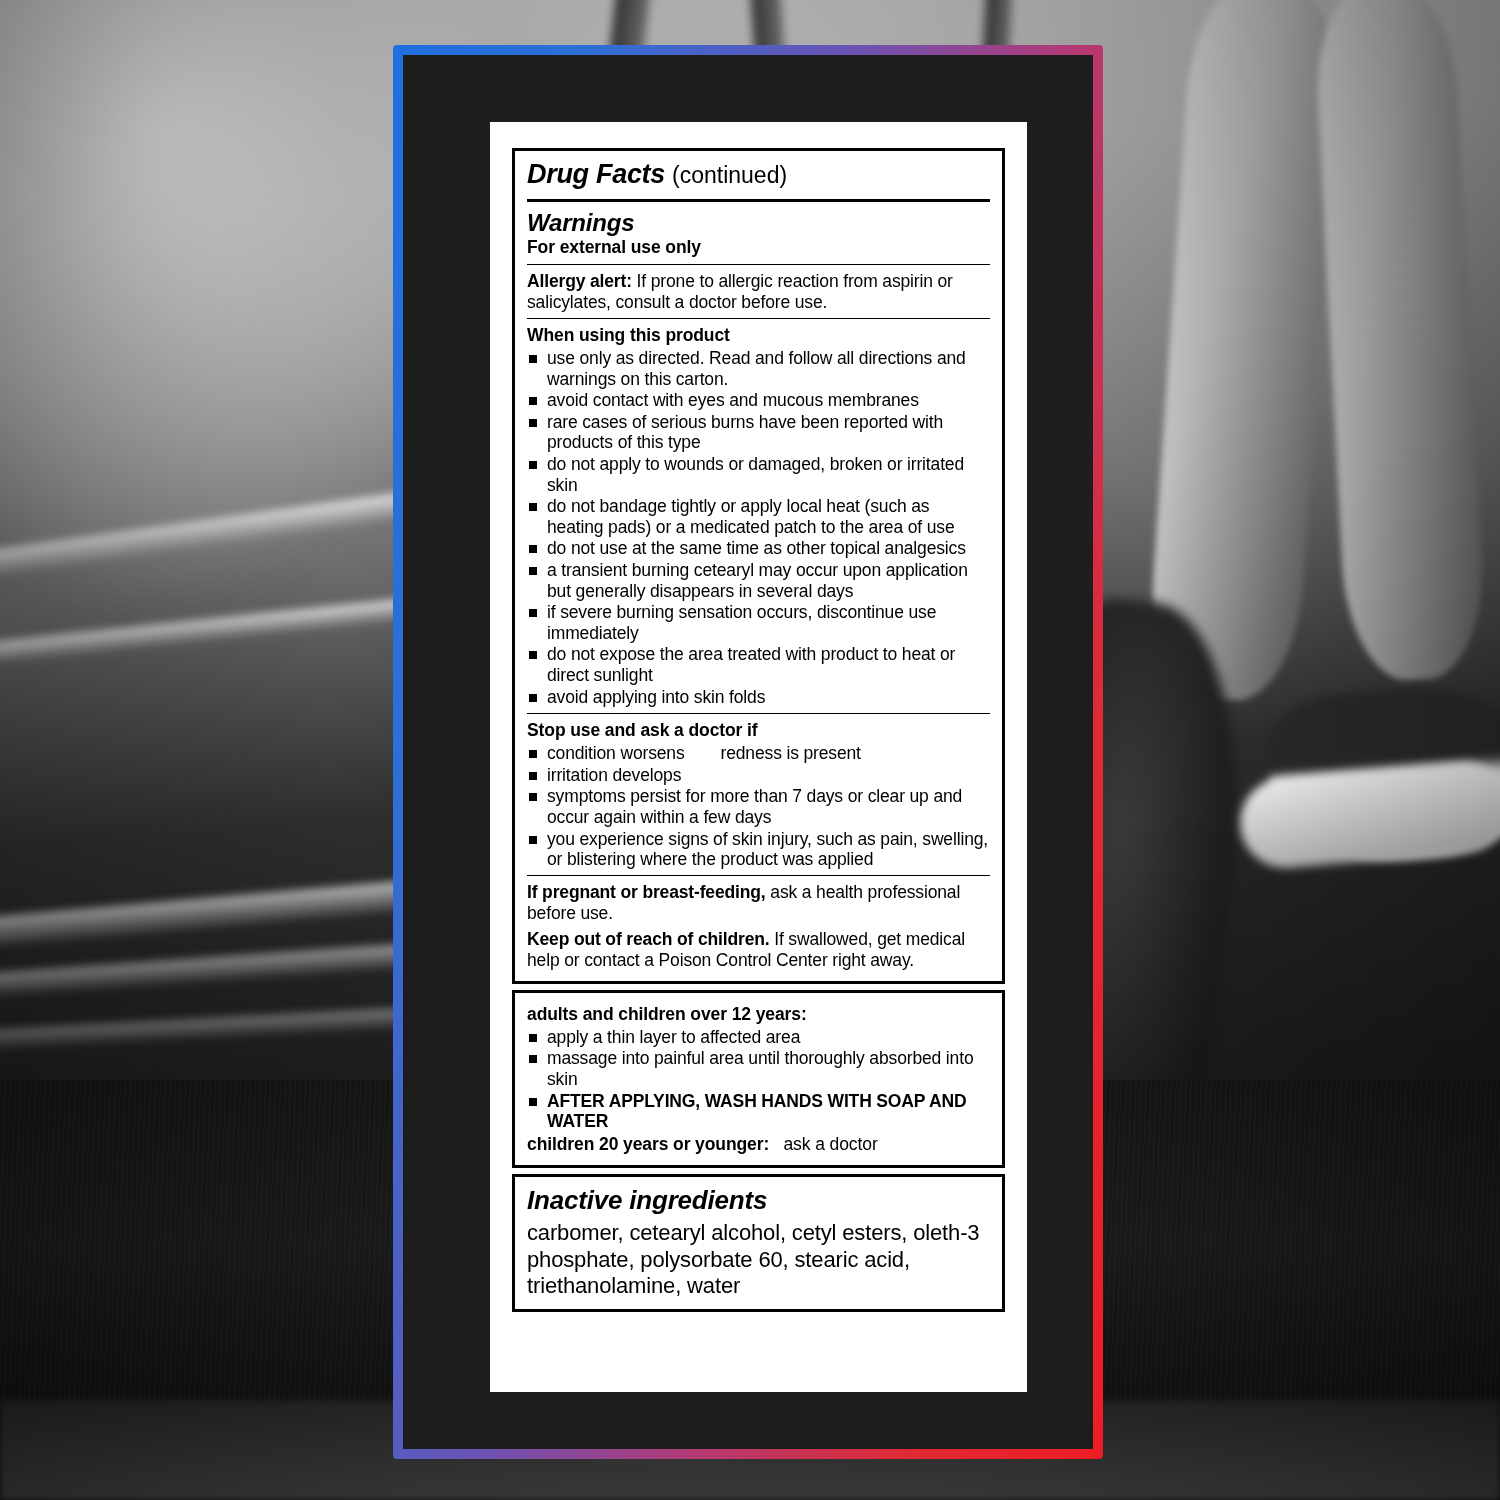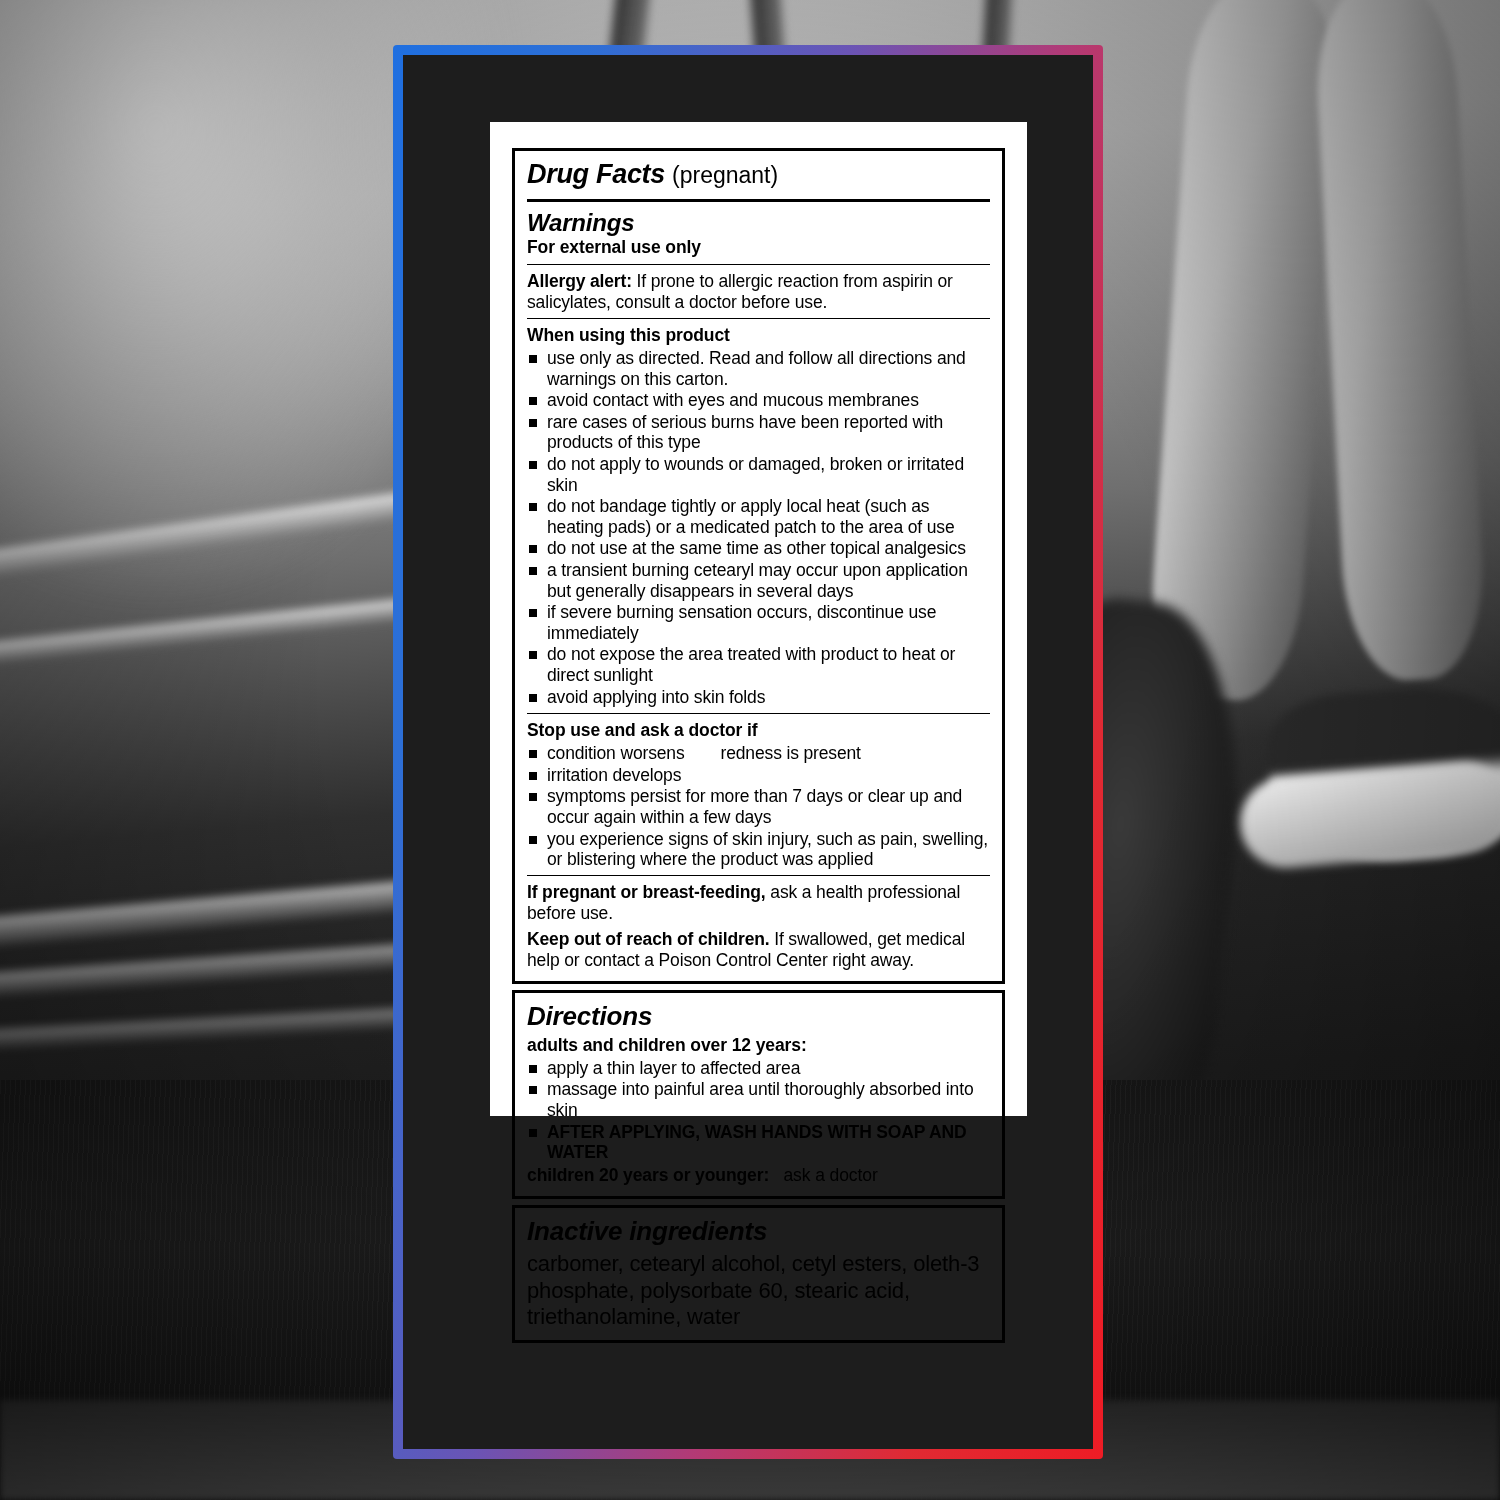--- a/index.html
+++ b/index.html
@@ -123,21 +123,21 @@
     box-sizing: border-box;
     position: relative;
   }
 
   
   #label-sheet {
     position: absolute;
     left: 87px;
     top: 67px;
     width: 537px;
-    height: 994px;
+    height: 1270px;
     background: #ffffff;
     box-sizing: border-box;
     padding: 26px 22px 26px 22px;
     color: #000;
   }
   .box {
     border: 3px solid #000;
     box-sizing: border-box;
     padding: 8px 12px 10px 12px;
   }
@@ -254,21 +254,21 @@
 
 <div id="frame">
   <div id="frame-inner">
 
     <div id="label-sheet">
 
       <div class="box">
 
         <div class="title-row">
           <span class="title-main">Drug Facts</span>
-          <span class="title-sub">(pregnant)</span>
+          <span class="title-sub">(continued)</span>
         </div>
         <div class="hr-med"></div>
 
         <div class="sec-head">Warnings</div>
         <div class="bold-line">For external use only</div>
         <div class="hr-thin"></div>
 
         <div class="para">
           <b>Allergy alert:</b>
           <span>If prone to allergic reaction from aspirin or salicylates, consult a doctor before use.</span>
@@ -308,21 +308,20 @@
           <b>If pregnant or breast-feeding,</b>
           <span>ask a health professional before use.</span>
         </div>
         <div class="para" style="margin-top:6px">
           <b>Keep out of reach of children.</b>
           <span>If swallowed, get medical help or contact a Poison Control Center right away.</span>
         </div>
       </div>
 
       <div class="box" style="border-top:3px solid #000; margin-top:6px;">
-        <div class="sec-head-lg">Directions</div>
         <div class="sub-bold">adults and children over 12 years:</div>
         <ul class="bullets">
           <li>apply a thin layer to affected area</li>
           <li>massage into painful area until thoroughly absorbed into skin</li>
           <li class="caps">AFTER APPLYING, WASH HANDS WITH SOAP AND WATER</li>
         </ul>
         <div class="sub-bold">
           <span>children 20 years or younger:</span>
           <span style="font-weight:normal">&nbsp;</span>
           <span style="font-weight:normal">ask a doctor</span>

